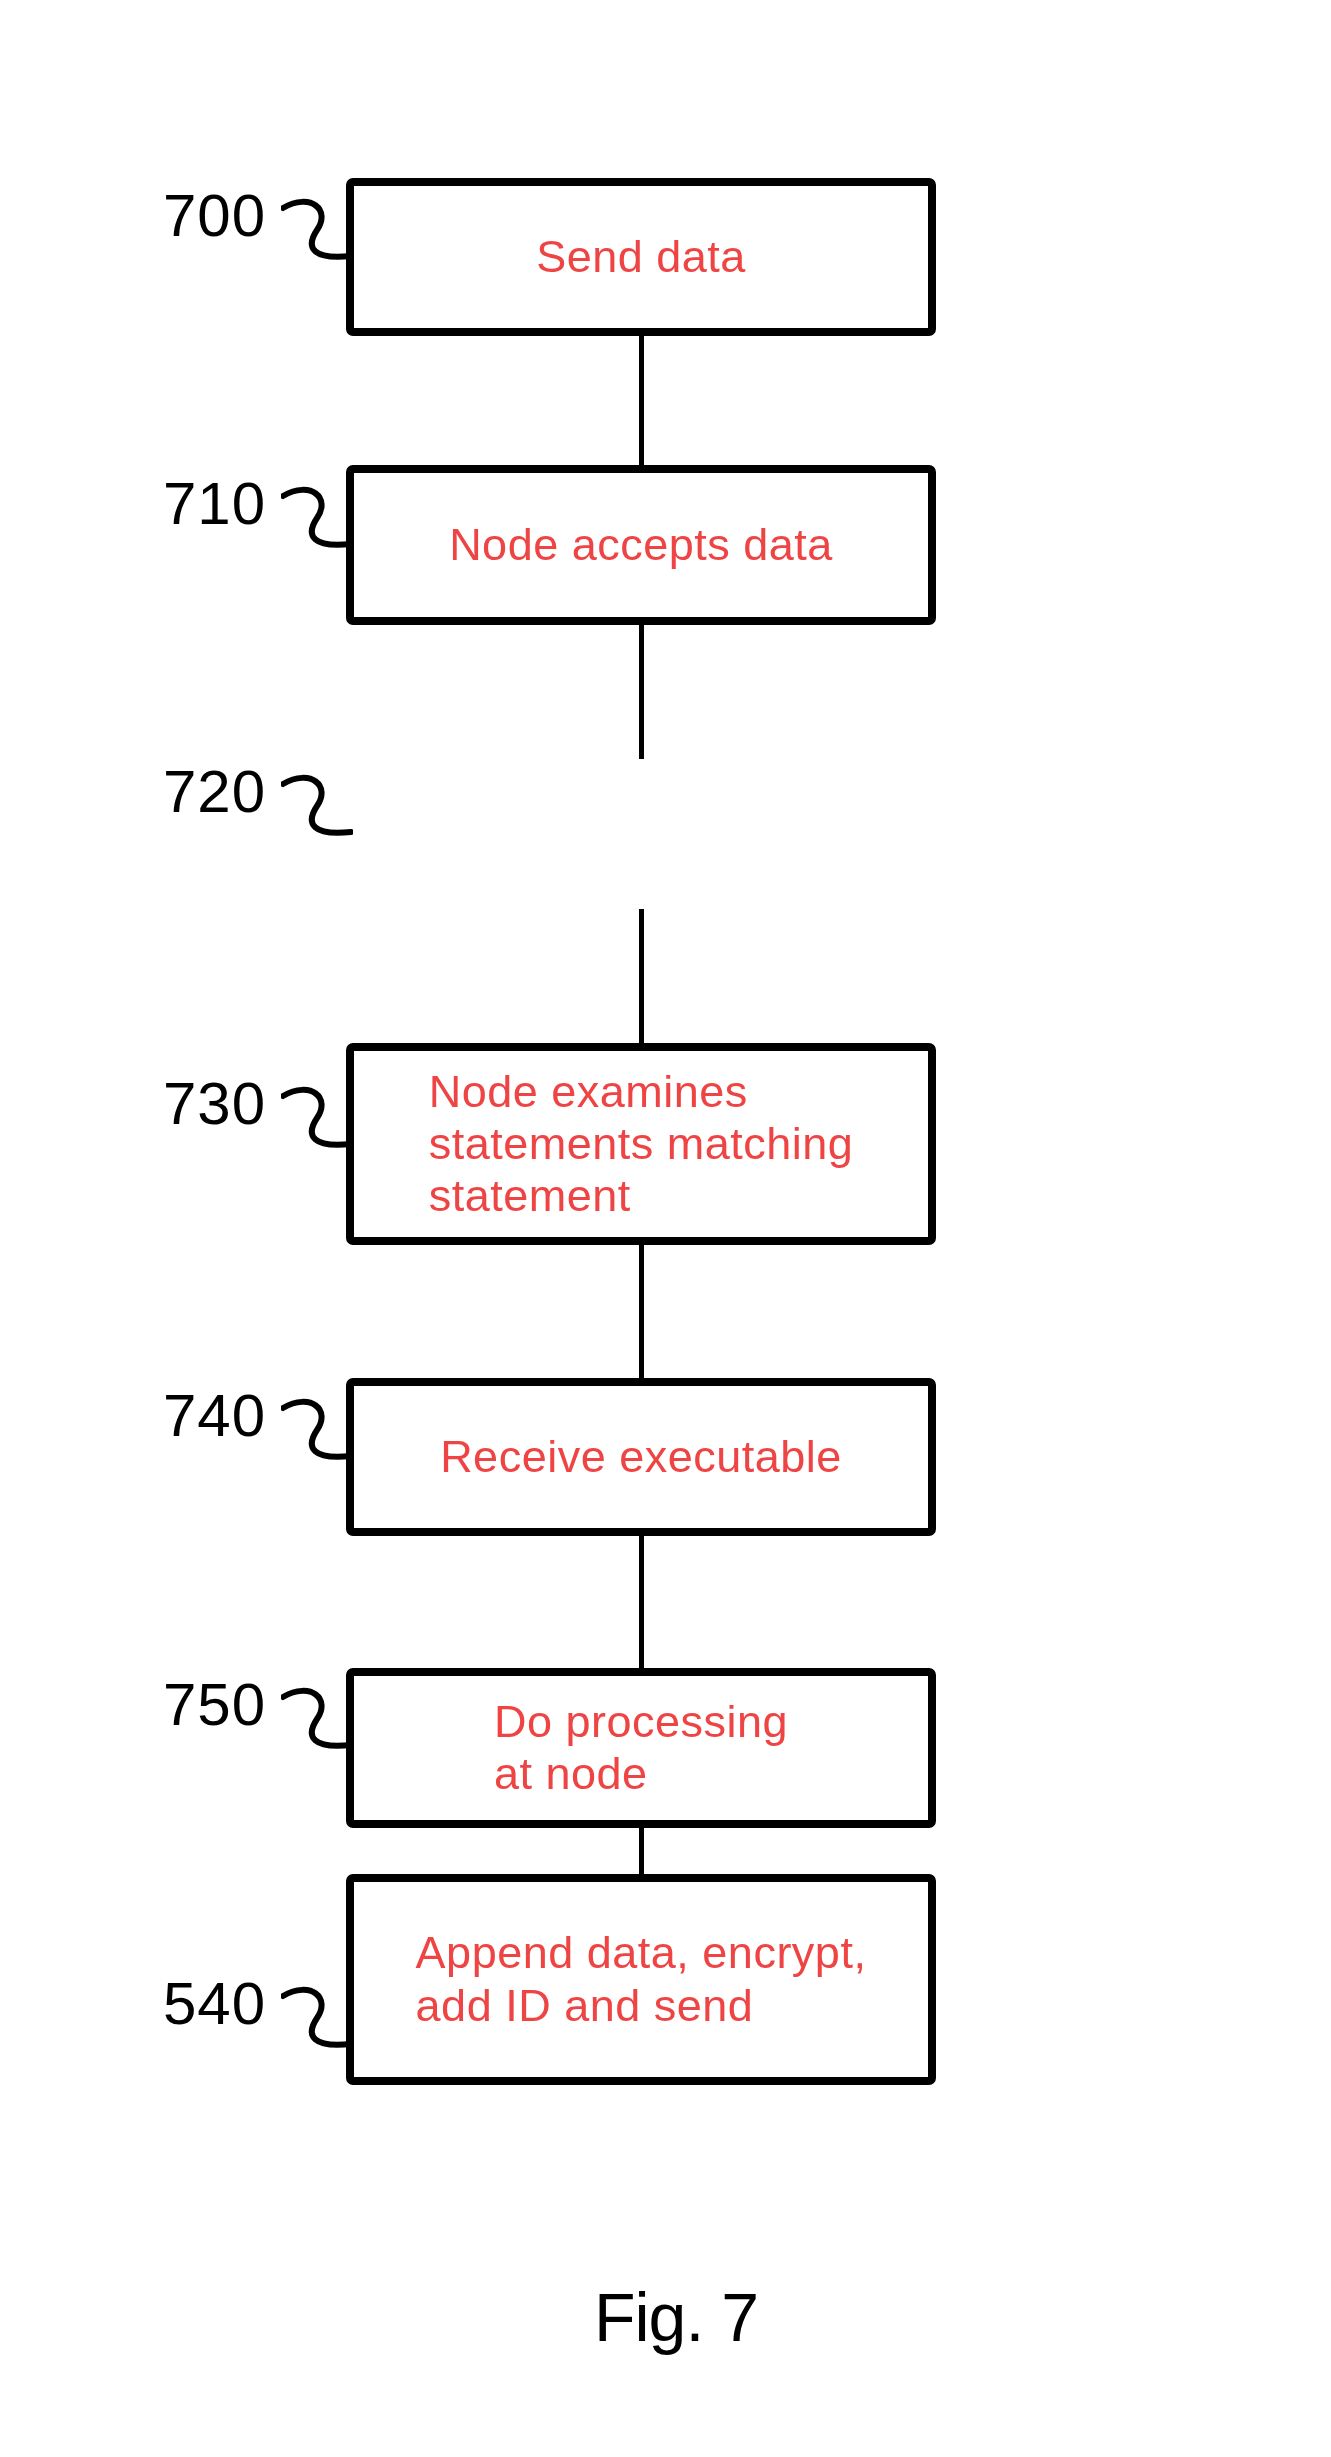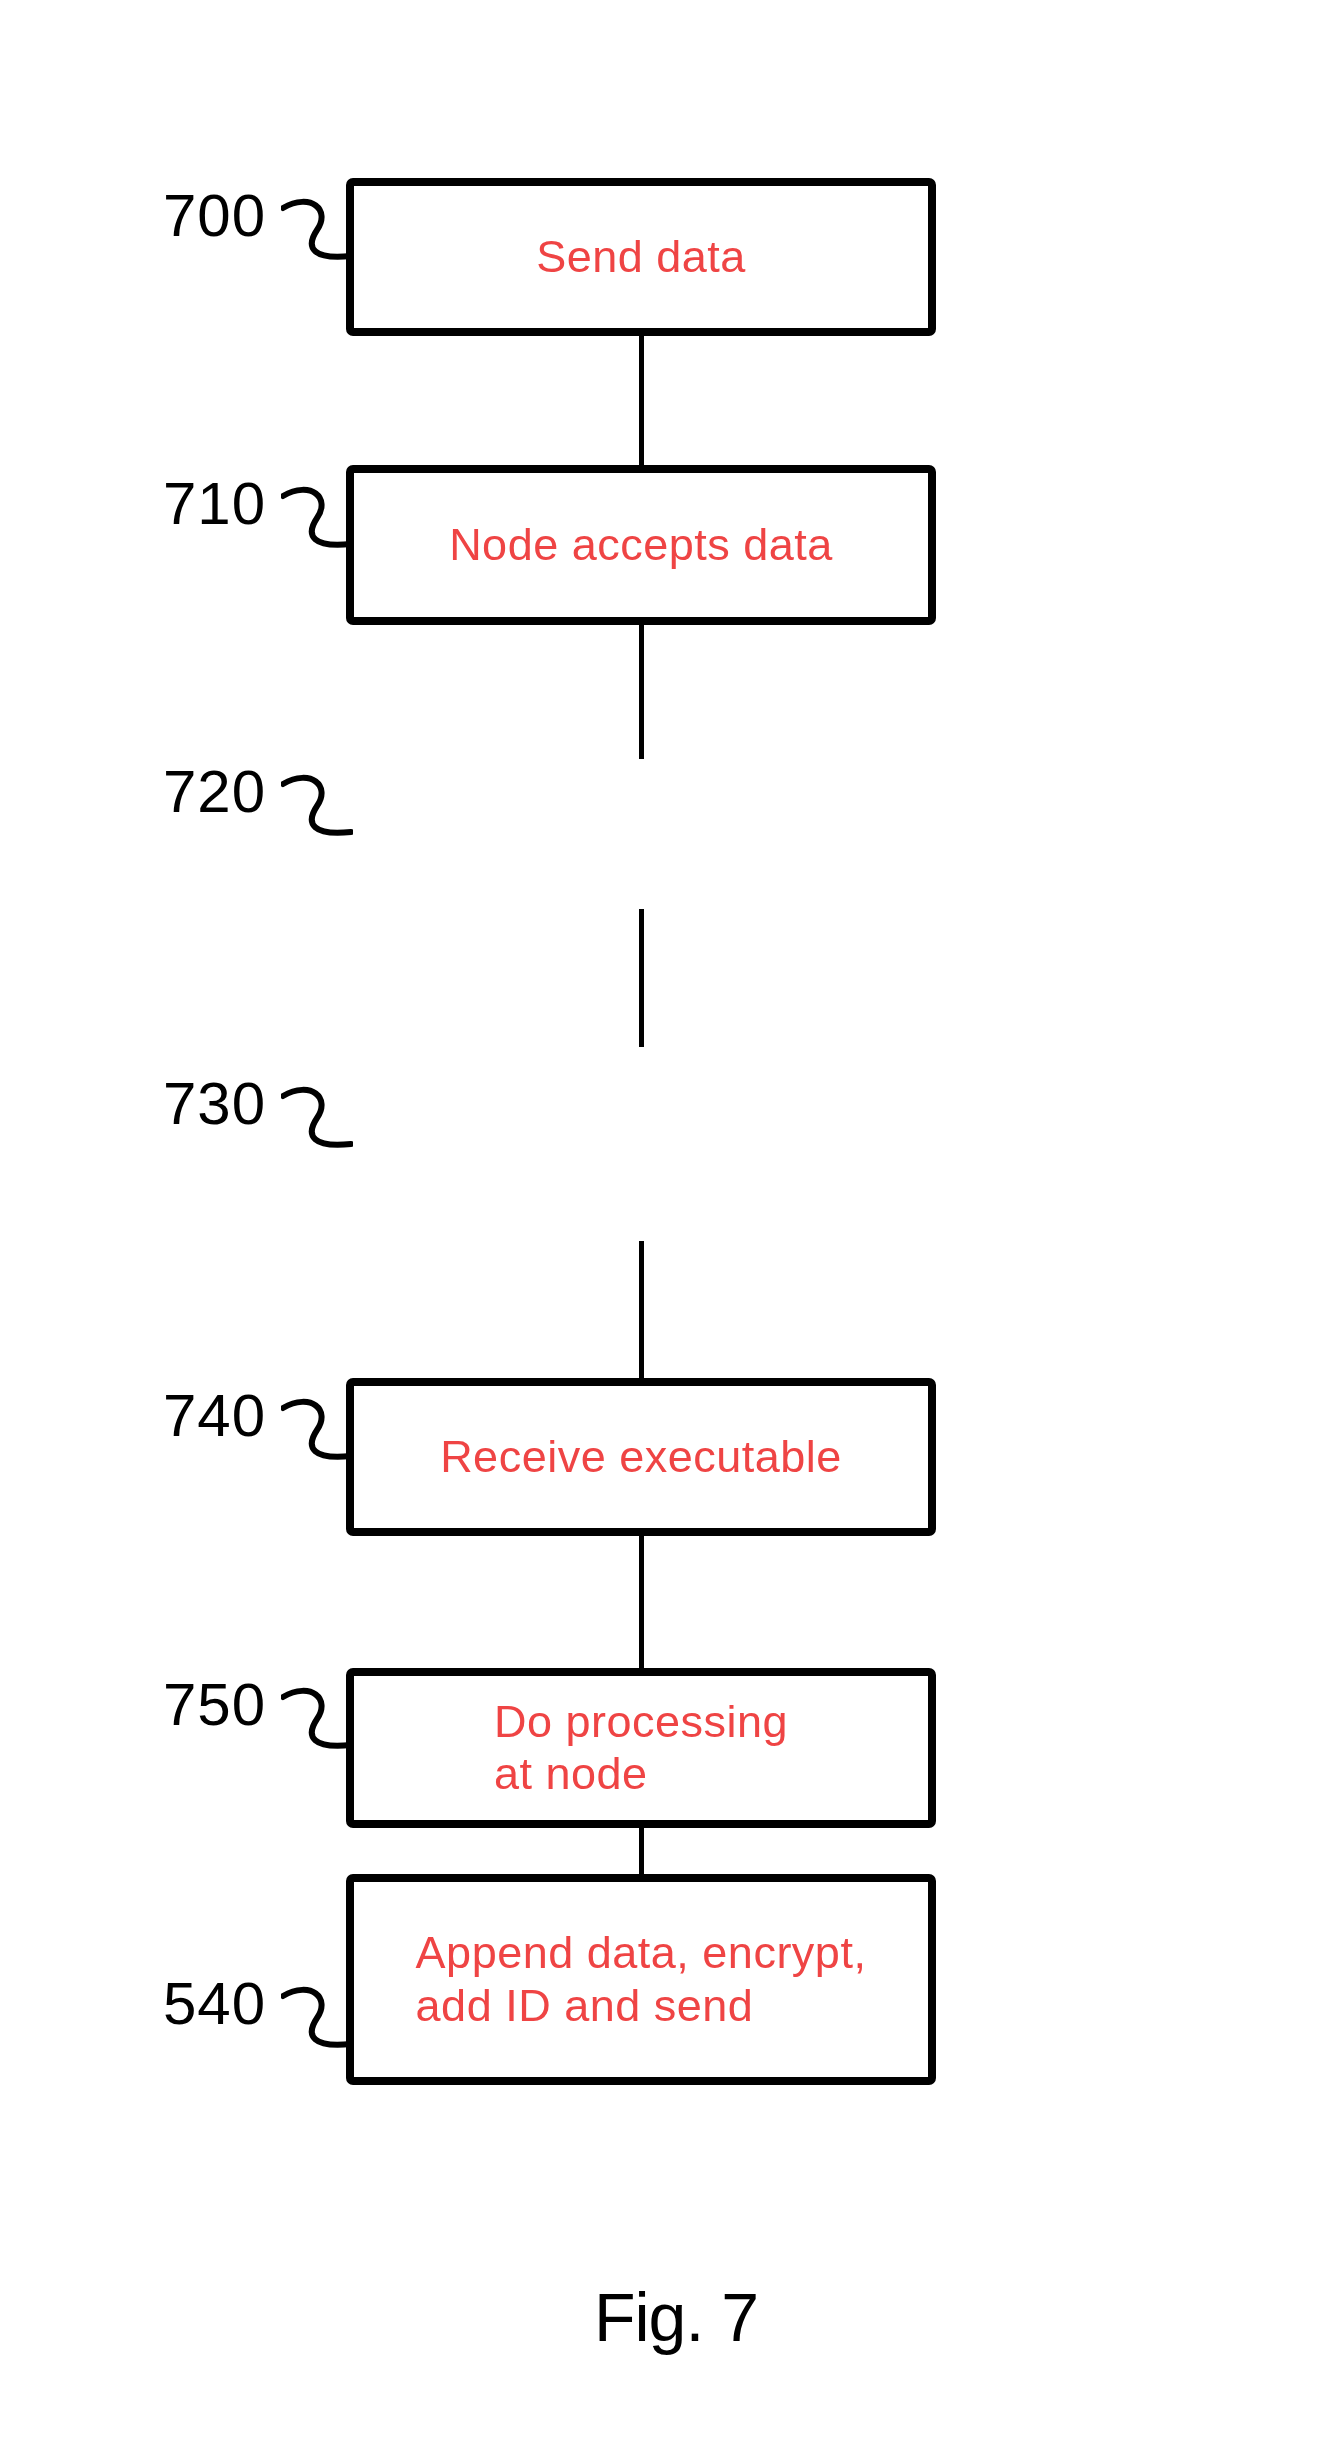--- a/index.html
+++ b/index.html
@@ -98,20 +98,25 @@
   <div class="ref-label" style="top:762px">720</div>
   <svg class="lead-line" style="top:772px" viewBox="0 0 72 70">
     <path d="M2 12 C 30 -4, 50 14, 36 34 C 24 52, 32 64, 70 60" stroke="#000" stroke-width="6" fill="none" stroke-linecap="round"></path>
   </svg>
   <div class="connector" style="top:909px;height:138px"></div>
 
   <div class="ref-label" style="top:1074px">730</div>
   <svg class="lead-line" style="top:1084px" viewBox="0 0 72 70">
     <path d="M2 12 C 30 -4, 50 14, 36 34 C 24 52, 32 64, 70 60" stroke="#000" stroke-width="6" fill="none" stroke-linecap="round"></path>
   </svg>
+  <div class="flow-box" style="top:1043px;height:202px">
+    <div class="box-text">Node examines
+statements matching
+statement</div>
+  </div>
   <div class="connector" style="top:1241px;height:141px"></div>
 
   <div class="ref-label" style="top:1386px">740</div>
   <svg class="lead-line" style="top:1396px" viewBox="0 0 72 70">
     <path d="M2 12 C 30 -4, 50 14, 36 34 C 24 52, 32 64, 70 60" stroke="#000" stroke-width="6" fill="none" stroke-linecap="round"></path>
   </svg>
   <div class="flow-box" style="top:1378px;height:158px">
     <div class="box-text">Receive executable</div>
   </div>
   <div class="connector" style="top:1532px;height:140px"></div>

